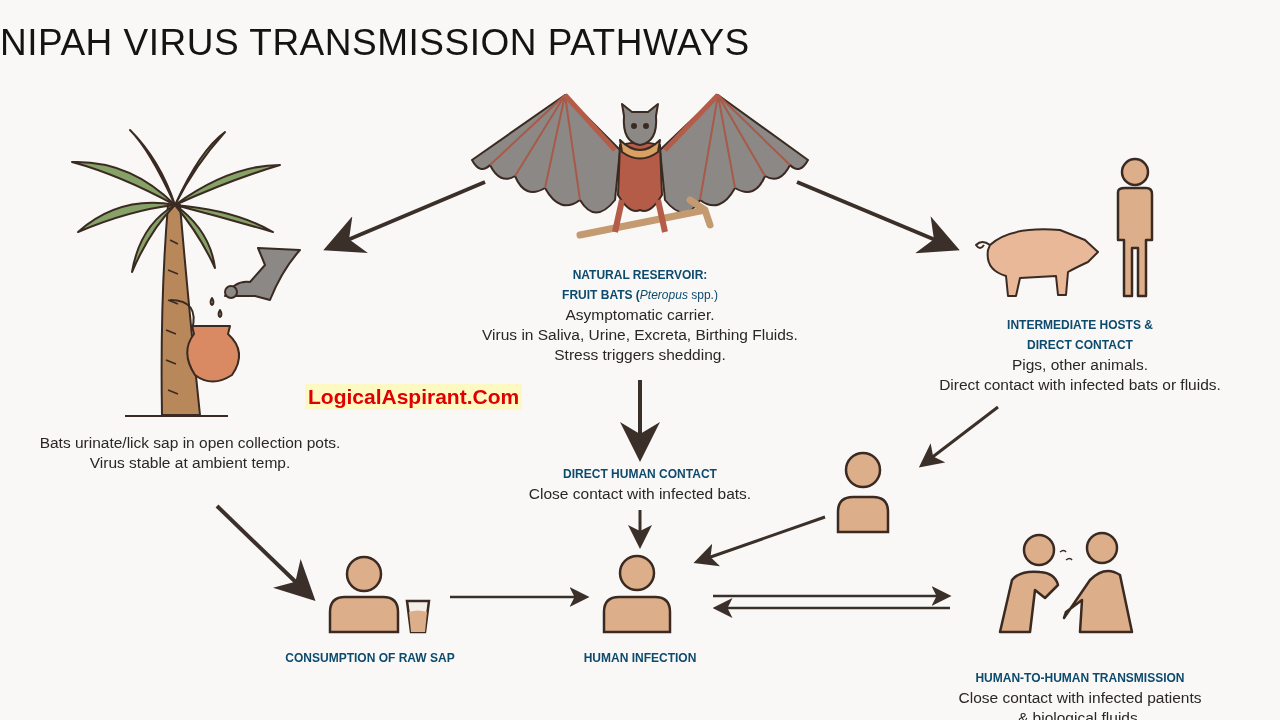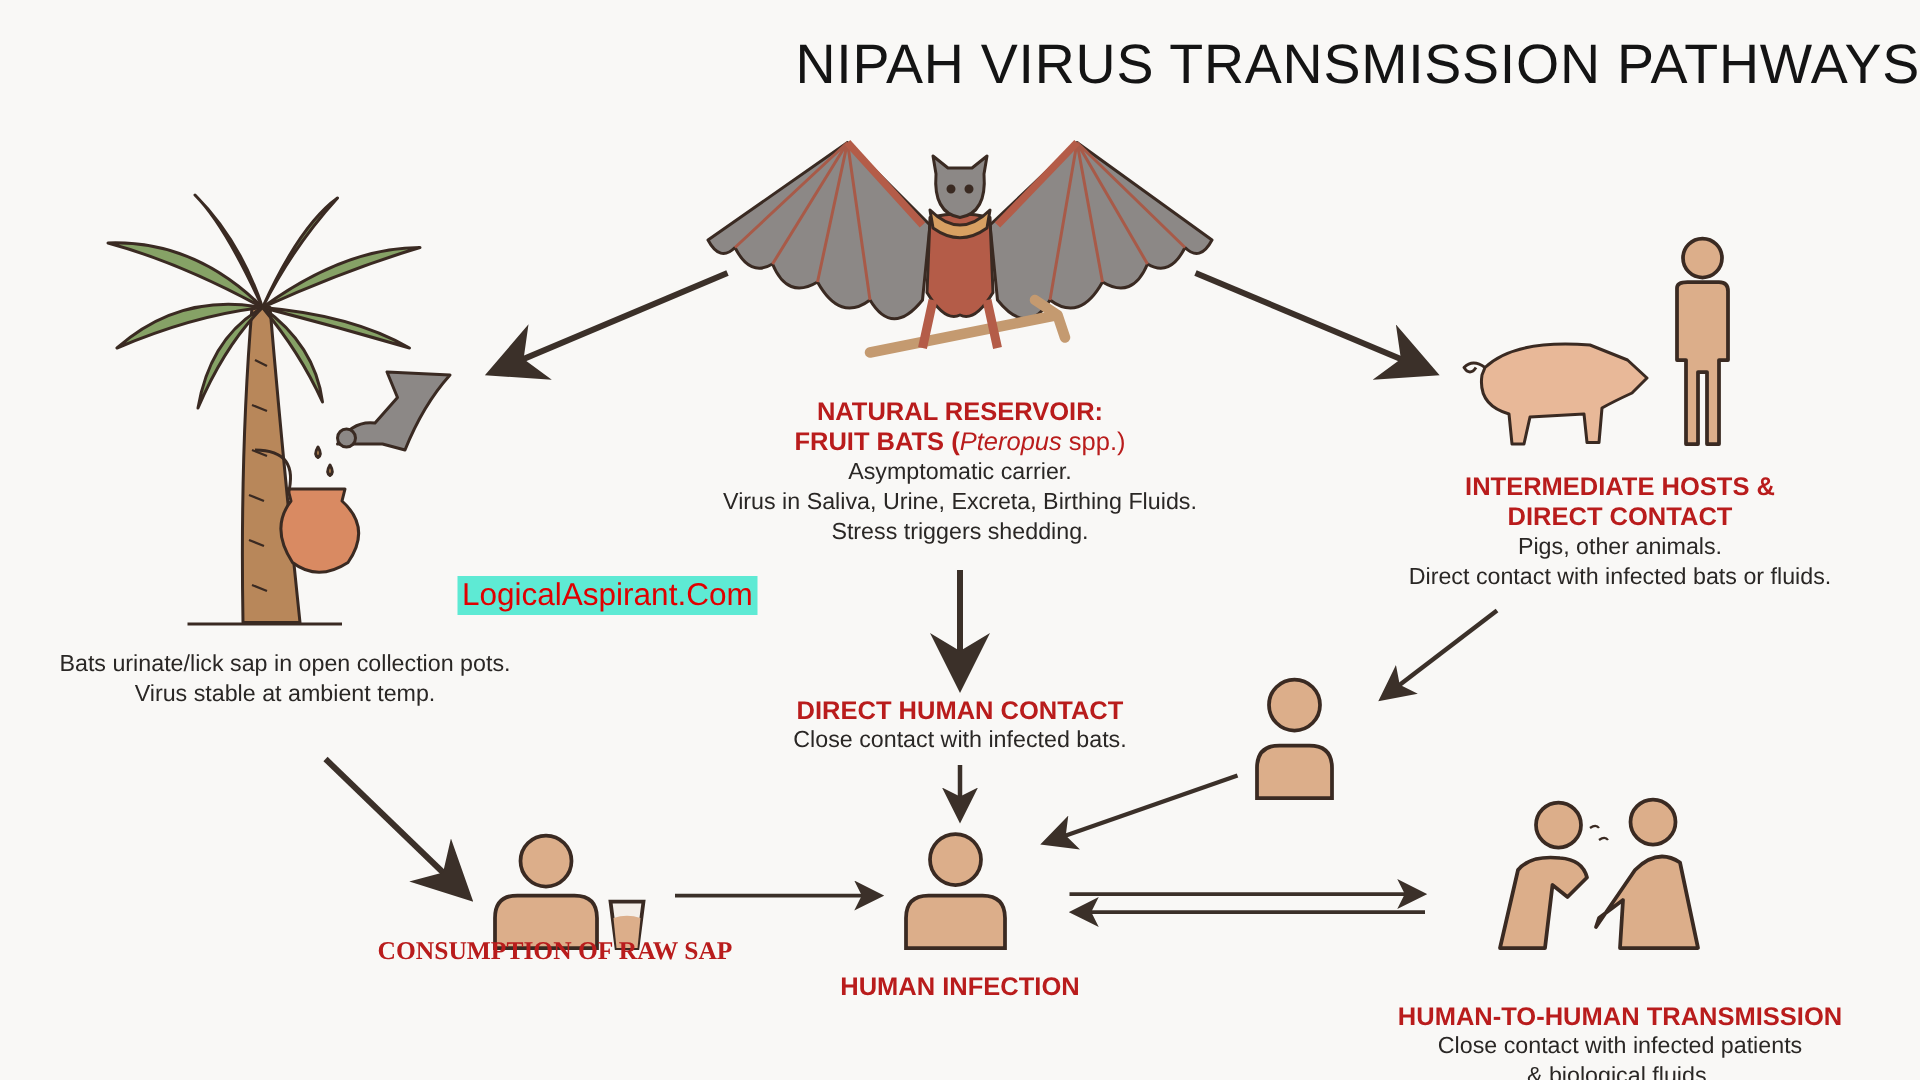--- a/index.html
+++ b/index.html
@@ -4,29 +4,29 @@
 <style>
   html, body { margin:0; padding:0; }
   body {
     width:1280px; height:720px; overflow:hidden;
     background:#f9f8f6;
     font-family:"Liberation Sans", "DejaVu Sans", sans-serif;
     color:#1c1a18; position:relative;
   }
   .abs { position:absolute; }
   .title {
-    left:0; top:22px; width:1280px; text-align:right;
+    left:0; top:22px; width:1280px; text-align:left;
     font-size:37px; letter-spacing:0.5px; color:#141414; font-weight:400;
   }
   .blk { text-align:center; line-height:20px; font-size:15.5px; color:#2a2725; }
-  .blk .hd { font-weight:700; font-size:17px; color:#b91c1c; display:block; }
+  .blk .hd { font-weight:700; font-size:12px; color:#0c4a6e; display:block; }
   .blk .ln { display:block; }
   .watermark {
-    left:305px; top:384px; background:#5eead4; color:#e00000;
-    font-weight:400; font-size:21px; padding:0 3px; line-height:26px;
+    left:305px; top:384px; background:#fef9c3; color:#e00000;
+    font-weight:700; font-size:21px; padding:0 3px; line-height:26px;
   }
   svg.layer { position:absolute; left:0; top:0; }
 </style>
 </head>
 <body>
 
 <div class="abs title">NIPAH VIRUS TRANSMISSION PATHWAYS</div>
 
 <svg class="layer" width="1280" height="720" viewBox="0 0 1280 720">
   <defs>
@@ -151,21 +151,21 @@
 <div class="abs blk" style="left:5px; top:433px; width:370px;">
   <span class="ln">Bats urinate/lick sap in open collection pots.</span>
   <span class="ln">Virus stable at ambient temp.</span>
 </div>
 
 <div class="abs blk" style="left:490px; top:464px; width:300px;">
   <span class="hd">DIRECT HUMAN CONTACT</span>
   <span class="ln">Close contact with infected bats.</span>
 </div>
 
-<div class="abs blk" style="left:220px; top:624px; width:300px;font-family:Liberation Serif, serif;">
+<div class="abs blk" style="left:220px; top:648px; width:300px;">
   <span class="hd">CONSUMPTION OF RAW SAP</span>
 </div>
 
 <div class="abs blk" style="left:520px; top:648px; width:240px;">
   <span class="hd">HUMAN INFECTION</span>
 </div>
 
 <div class="abs blk" style="left:905px; top:668px; width:350px;">
   <span class="hd">HUMAN-TO-HUMAN TRANSMISSION</span>
   <span class="ln">Close contact with infected patients</span>

